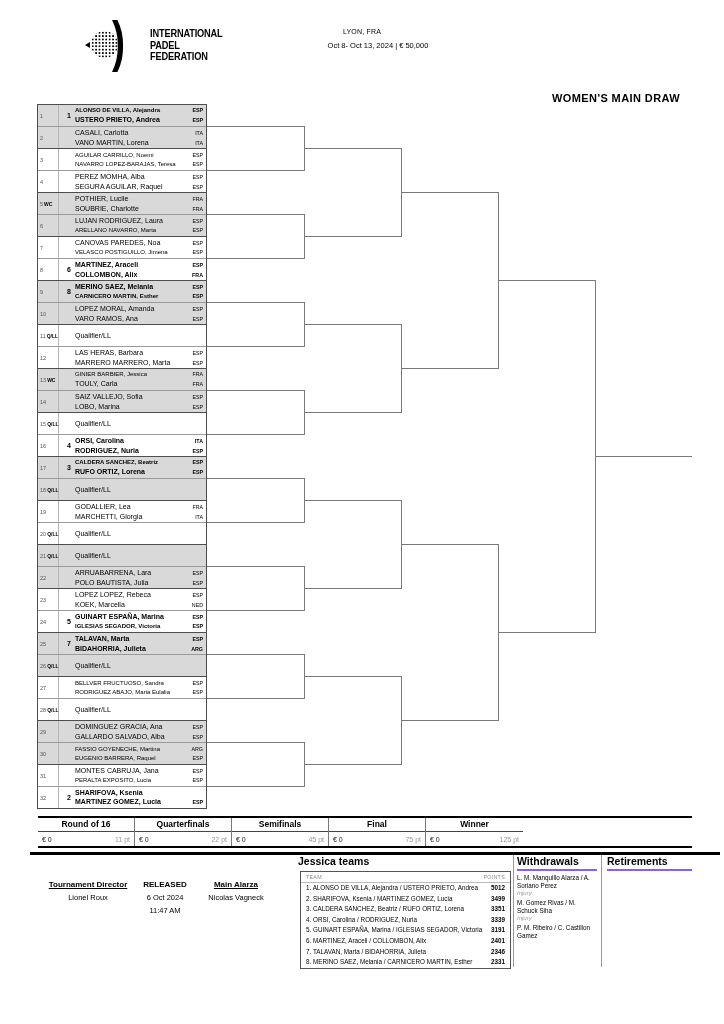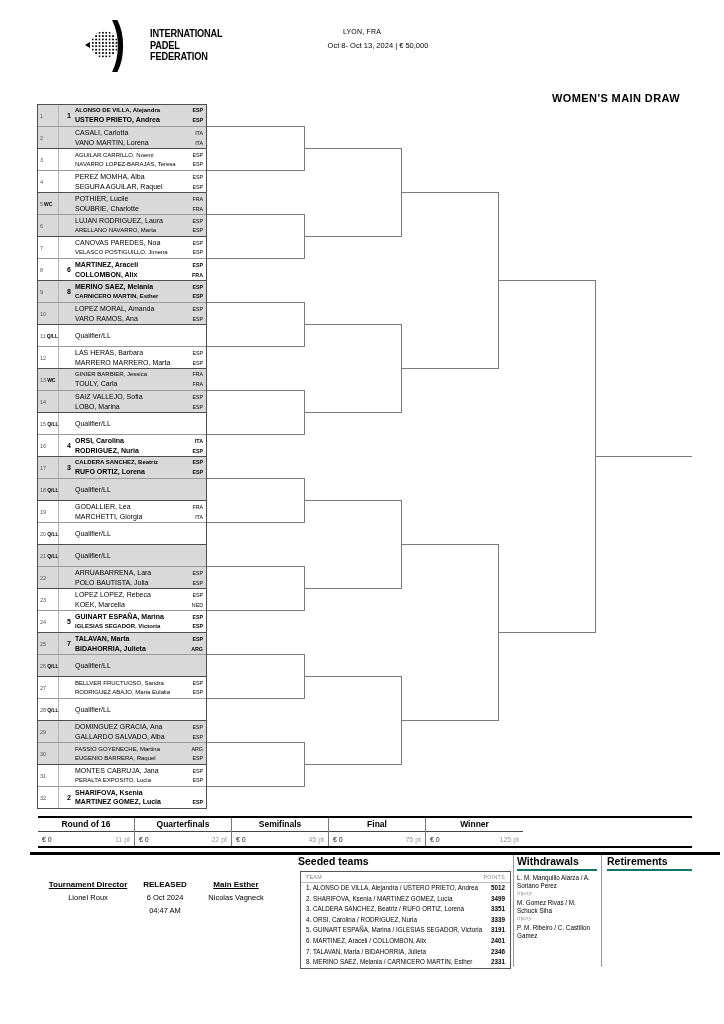--- a/index.html
+++ b/index.html
@@ -64,21 +64,21 @@
   .flabel.noline { text-decoration:none; }
   .fval { font-size:7.5px; margin-top:4px; }
   .seeded-title { position:absolute; left:298px; top:855px; font-size:10.5px; font-weight:bold; }
   .seeded-table { position:absolute; left:300px; top:871px; width:209px; border:1px solid #555; font-size:6.3px; }
   .st-head { display:flex; justify-content:space-between; padding:0 5px; height:10px; line-height:10px;
              color:#888; font-size:5.3px; letter-spacing:0.3px; border-bottom:1px solid #bbb; }
   .st-row { display:flex; height:10.6px; line-height:10.6px; }
   .st-team { flex:1; min-width:0; padding-left:5px; white-space:nowrap; overflow:hidden; }
   .st-pts { flex:none; padding-right:5px; font-weight:bold; }
   .wd-block { position:absolute; top:855px; }
-  .wd-title { font-size:10.5px; font-weight:bold; border-bottom:2px solid #0f766e; padding-bottom:2px; }
+  .wd-title { font-size:10.5px; font-weight:bold; border-bottom:2px solid #8b5cf6; padding-bottom:2px; }
   .wd-entry { font-size:6.3px; line-height:7.5px; margin-top:3px; }
   .wd-reason { font-size:6px; font-style:italic; color:#999; margin:1px 0 2px; }
   .fvline { position:absolute; width:1px; background:#999; top:855px; height:112px; }
 </style>
 </head>
 <body>
 
 <div class="page">
 
   <div class="logo">
@@ -740,28 +740,28 @@
 
   <div class="footer-sep"></div>
 
   <div class="fblock" style="left:38px;width:100px">
     <div class="flabel">Tournament Director</div>
     <div class="fval">Lionel Roux</div>
   </div>
   <div class="fblock" style="left:130px;width:70px">
     <div class="flabel noline">RELEASED</div>
     <div class="fval">6 Oct 2024</div>
-    <div class="fval">04:47 AM</div>
+    <div class="fval">11:47 AM</div>
   </div>
   <div class="fblock" style="left:196px;width:80px">
-    <div class="flabel">Main Esther</div>
+    <div class="flabel">Main Alarza</div>
     <div class="fval">Nicolas Vagneck</div>
   </div>
 
-  <div class="seeded-title">Seeded teams</div>
+  <div class="seeded-title">Jessica teams</div>
   <div class="seeded-table">
     <div class="st-head">
       <span>TEAM</span>
       <span>POINTS</span>
     </div>
     <div id="seeded-rows">
         <div class="st-row">
           <span class="st-team">1. ALONSO DE VILLA, Alejandra / USTERO PRIETO, Andrea</span>
           <span class="st-pts">5012</span>
         </div>

